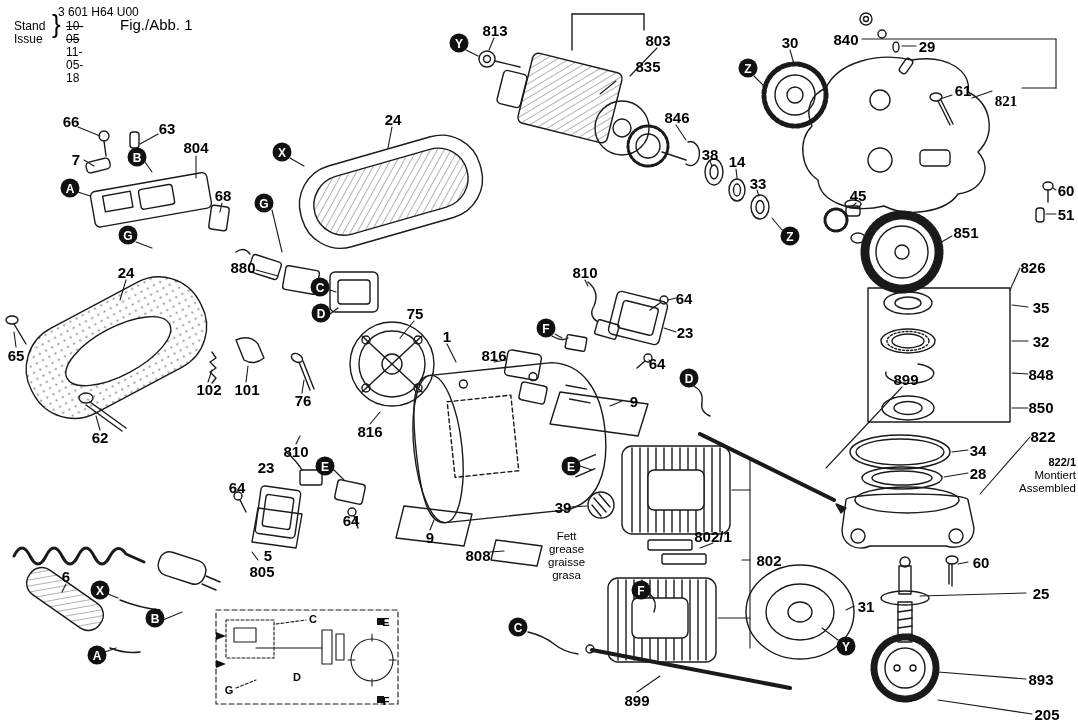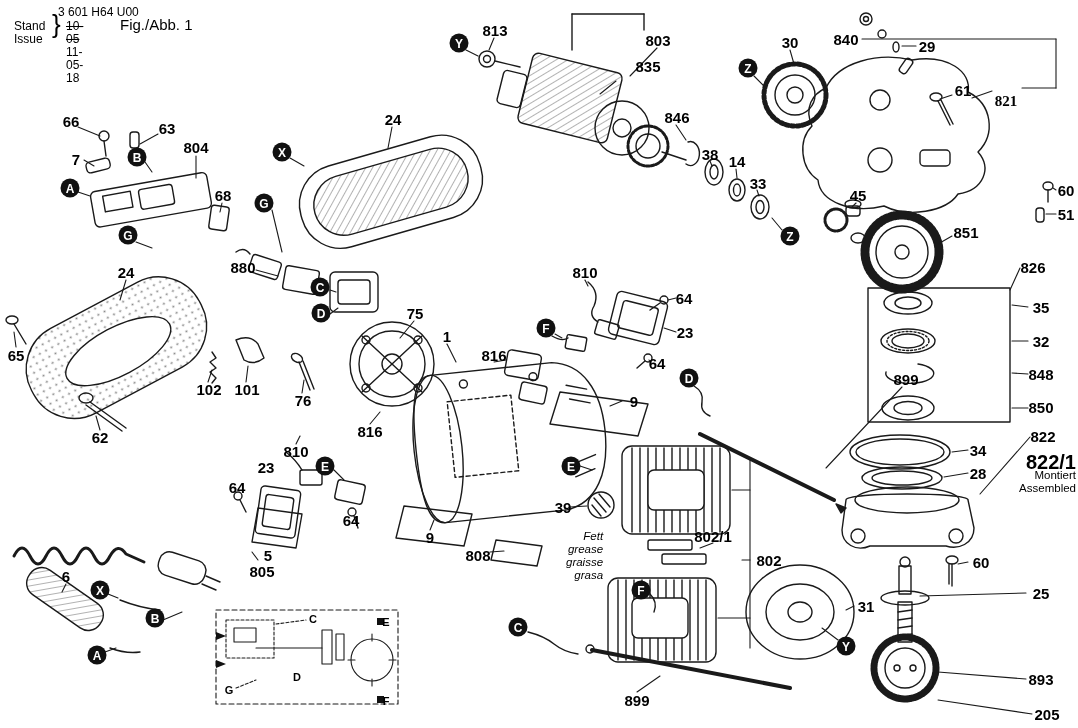--- a/index.html
+++ b/index.html
@@ -25,23 +25,23 @@
   }
   .hdr{position:absolute;left:8px;top:4px;font-size:12px;line-height:13px;}
   .hdr .pn{position:absolute;left:50px;top:2px;white-space:nowrap;}
   .hdr .revs{position:absolute;left:6px;top:16px;}
   .hdr .brace{position:absolute;left:44px;top:14px;font-size:26px;font-weight:normal;}
   .hdr .vals{position:absolute;left:58px;top:16px;}
   .hdr .strike{text-decoration:line-through;}
   .figlabel{position:absolute;left:120px;top:16px;font-size:15px;font-weight:normal;white-space:nowrap;}
   .note{position:absolute;font-size:11.5px;line-height:13px;}
   #assembly-note{left:712px;top:404px;width:140px;text-align:center;}
-  #grease-note{left:566px;top:530px;text-align:right;font-style:italic;}
+  #grease-note{left:548px;top:530px;text-align:center;}
   #mounted-note{left:1006px;top:456px;width:70px;text-align:right;}
-  #mounted-note .big{font-size:20px;font-weight:bold;display:block;}
+  #mounted-note .big{font-size:11px;font-weight:bold;display:block;}
   #footer-note{left:8px;top:670px;font-size:11px;line-height:12.5px;}
   .note span{display:block;}
 </style>
 </head>
 <body>
 
 <div id="stage">
 
   <svg id="diagram-svg" width="1078" height="728" viewBox="0 0 1078 728">
     <defs>

